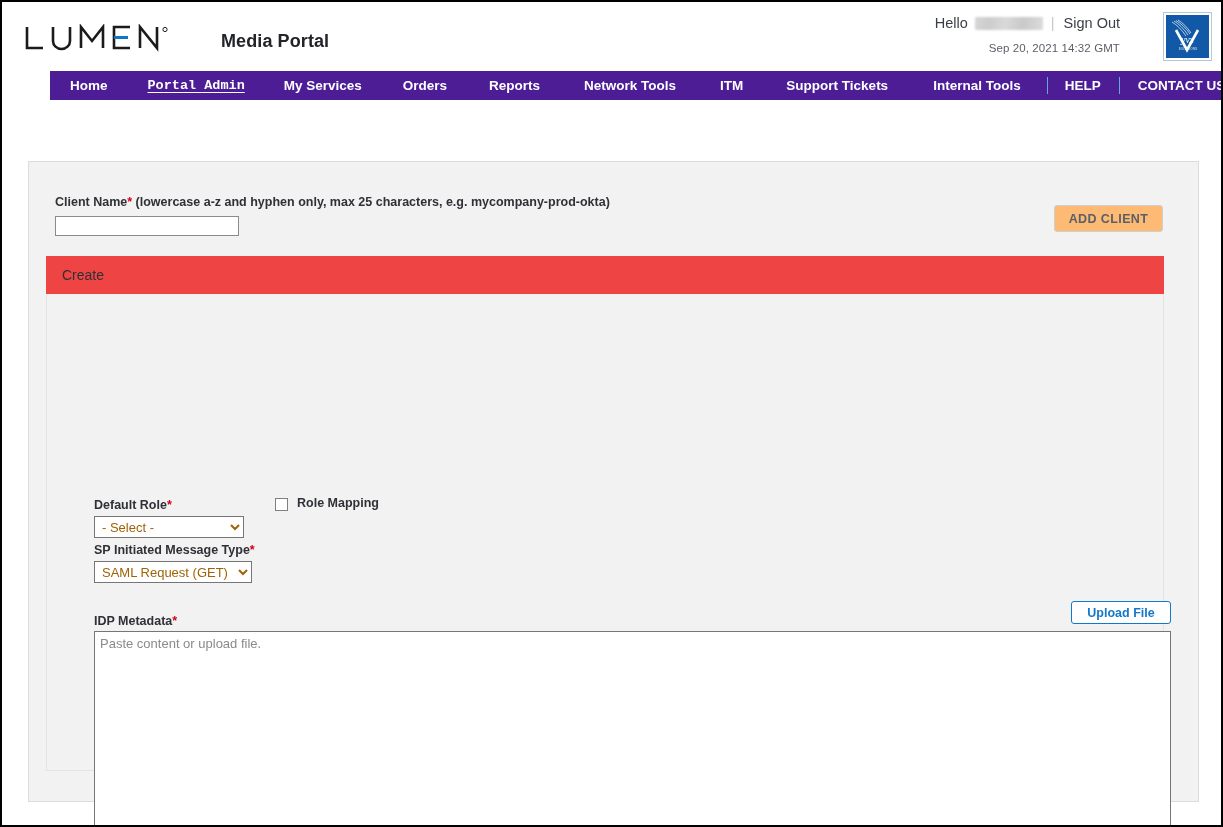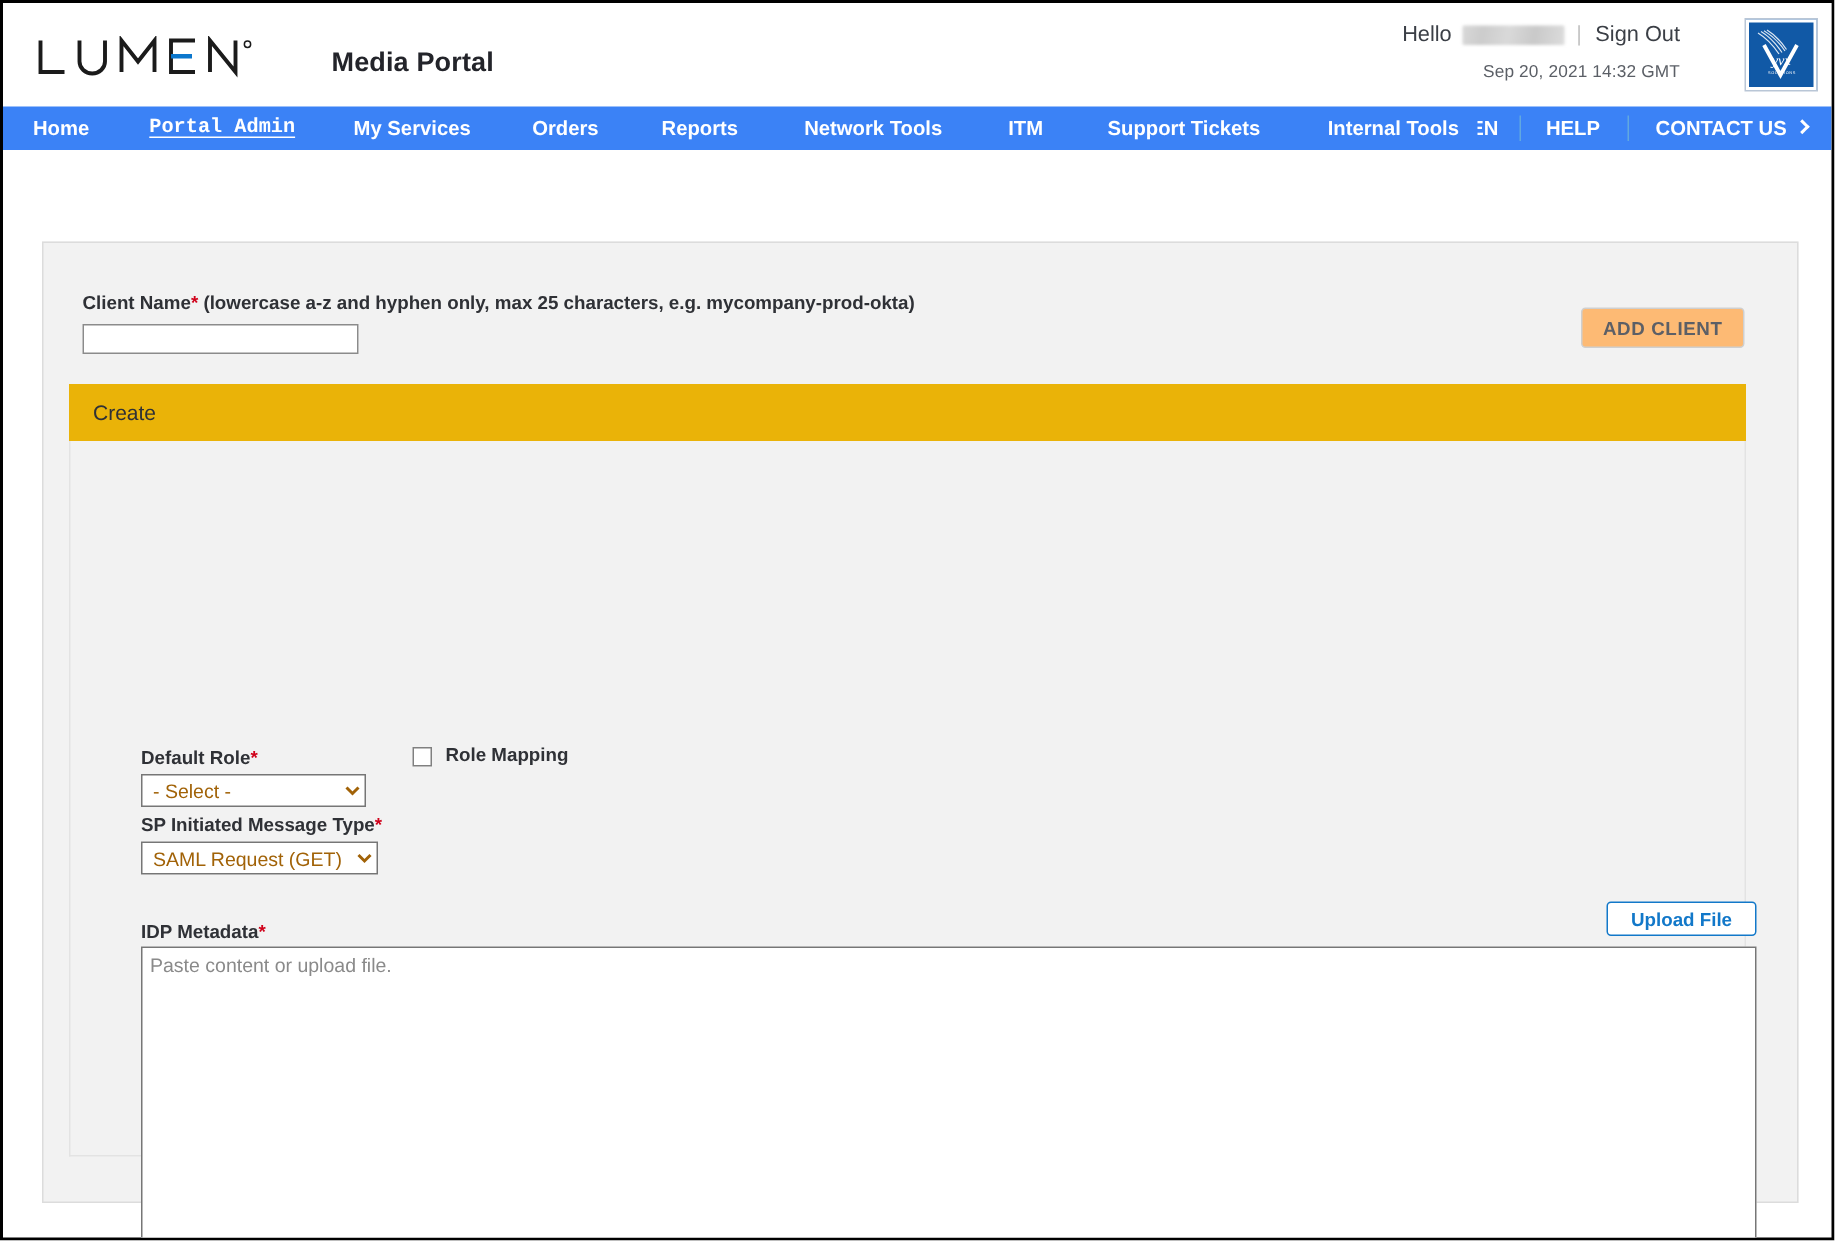--- a/index.html
+++ b/index.html
@@ -81,24 +81,25 @@
     border: 2px solid #ffffff;
     box-shadow: 0 0 0 1px #b9c6d6;
     display: flex; align-items: center; justify-content: center;
   }
   .vyvx-logo svg { display: block; }
 
   
   .navbar {
     position: relative;
     height: 29px;
-    background: #3b82f6;
+    background: #4c1d95;
     display: flex;
     align-items: center;
     overflow: hidden;
+    margin-left: 48px;
   }
   .nav-item {
     color: #ffffff;
     font-size: 13.5px;
     font-weight: bold;
     text-decoration: none;
     white-space: nowrap;
     cursor: pointer;
     line-height: 29px;
   }
@@ -178,21 +179,21 @@
     font-family: "Liberation Sans", sans-serif;
     letter-spacing: .4px;
     cursor: pointer;
   }
 
   
   .create-header {
     position: relative;
     margin-left: 17px;
     width: 1118px; height: 38px;
-    background: #eab308;
+    background: #ef4444;
     display: flex;
     align-items: center;
     padding-left: 16px;
     font-size: 14px;
     color: #2f3136;
   }
   .create-notch {
     position: absolute;
     left: 17px; top: 294px;
     width: 0; height: 0;

